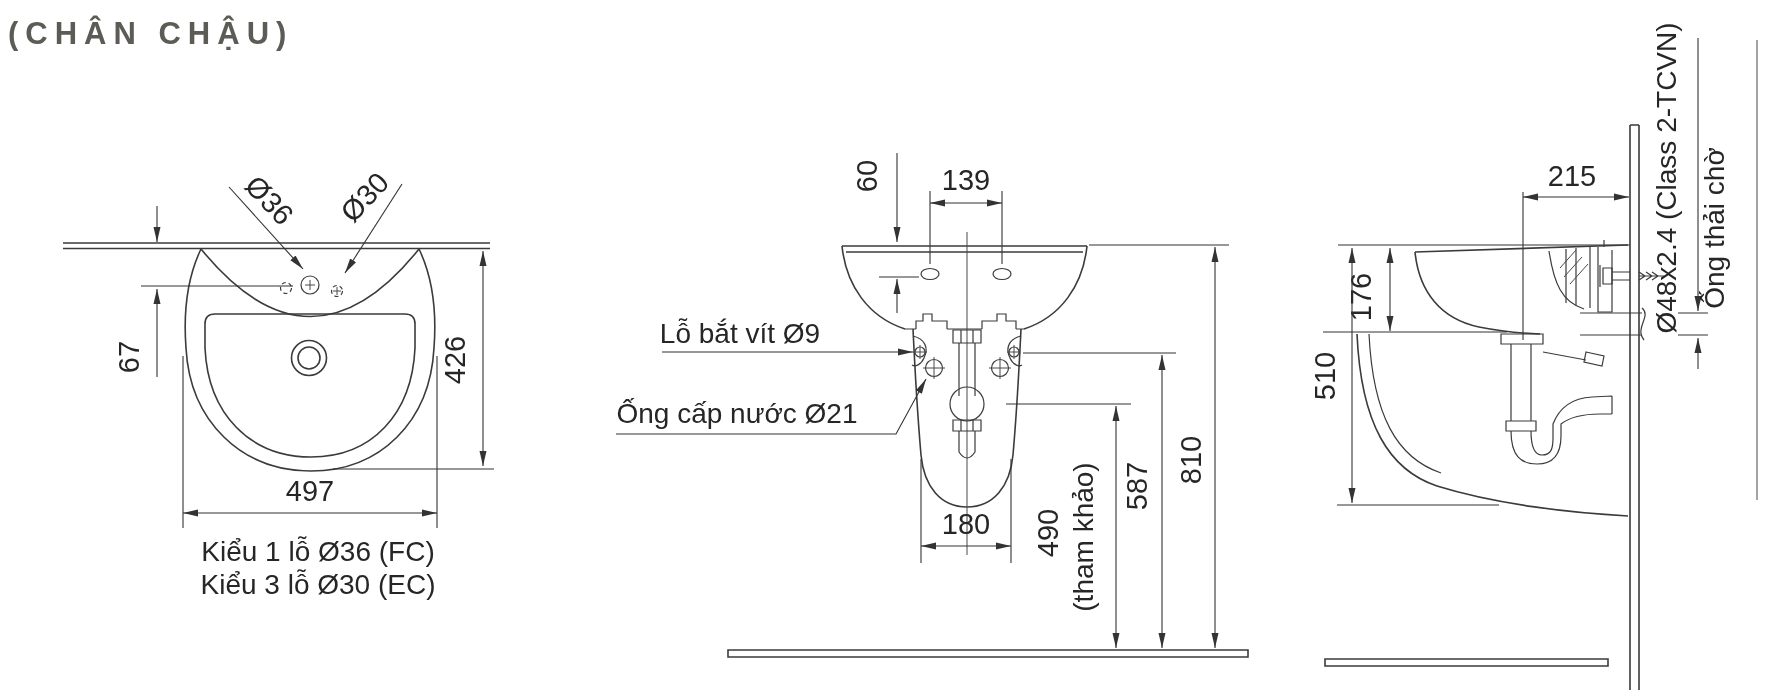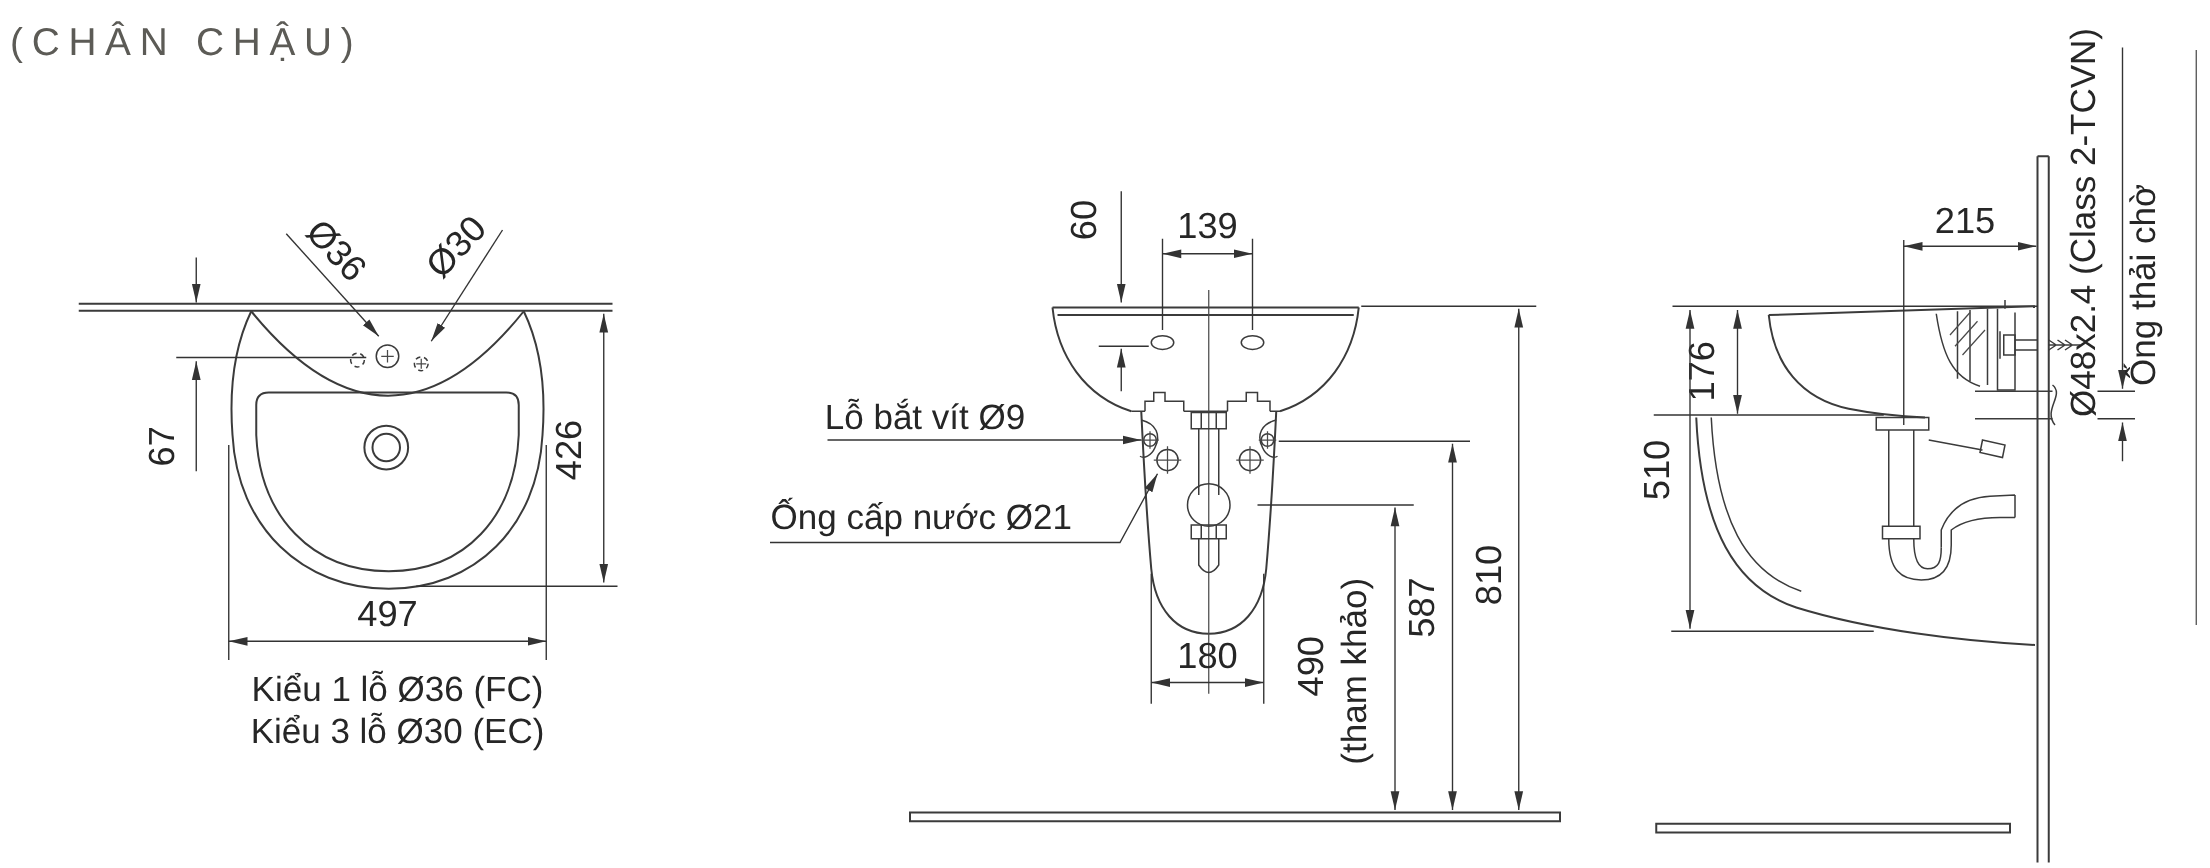--- a/index.html
+++ b/index.html
@@ -1,19 +1,19 @@
 <!DOCTYPE html>
 <html><head>
 <meta charset="utf-8">
 <style>
   html,body{margin:0;padding:0;background:#ffffff;}
   .page{position:relative;width:1768px;height:694px;background:#fff;overflow:hidden;
         font-family:"Liberation Sans",sans-serif;}
   .title{position:absolute;left:8px;top:16px;font-size:31px;letter-spacing:7px;
-         color:#5c5b56;font-weight:400;}
+         color:#5c5b56;font-weight:700;}
   svg{position:absolute;left:0;top:0;}
   svg text{font-family:"Liberation Sans",sans-serif;fill:#262626;}
   .dim{font-size:29px;}
   .note{font-size:28px;}
   .cap{font-size:28px;}
   .lbl{font-size:28px;}
   .geo{stroke:#3b3b3b;stroke-width:1.6;fill:none;}
   .geo2{stroke:#3b3b3b;stroke-width:1.2;fill:none;}
   .dimln{stroke:#333333;stroke-width:1.1;fill:none;}
   .thin{stroke:#4a4a4a;stroke-width:1;fill:none;}

